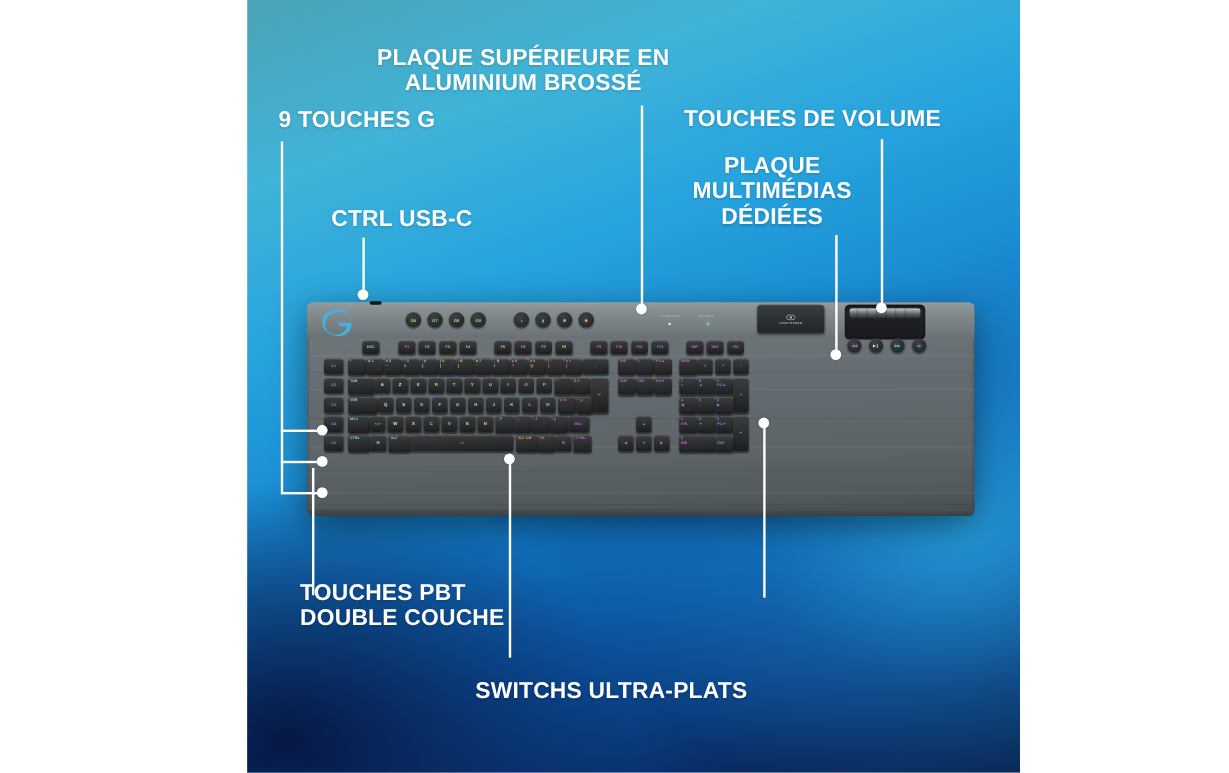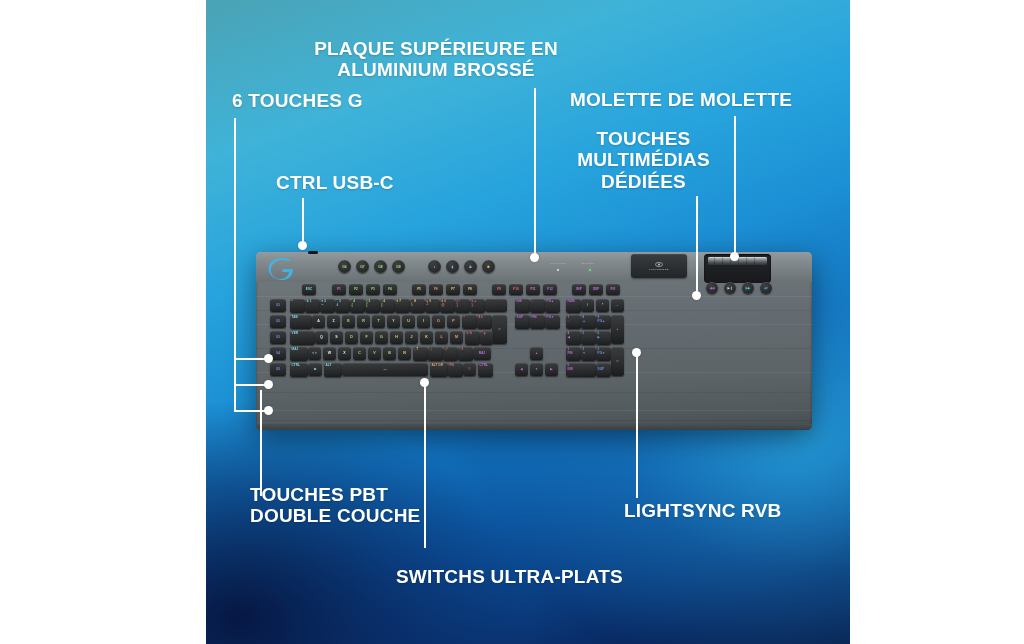--- a/index.html
+++ b/index.html
@@ -520,31 +520,30 @@
           </div>
       </div>
 
       <div class="bottomedge"></div>
       <div style="position:absolute;left:52px;top:-1px;width:10px;height:3px;border-radius:1.5px;background:#14161a;"></div>
     </div>
 
     <div class="callout" style="left:60px;top:38px;width:340px;text-align:center;font-size:19px;">PLAQUE SUPÉRIEURE EN
 ALUMINIUM BROSSÉ</div>
 
-    <div class="callout" style="left:26px;top:90px;font-size:19px;">6 TOUCHES G</div>
-
-    <div class="callout" style="left:364px;top:89px;font-size:19px;">MOLETTE DE MOLETTE</div>
-
-    <div class="callout" style="left:330px;top:128px;width:215px;text-align:center;font-size:19px;">TOUCHES
+    <div class="callout" style="left:26px;top:90px;font-size:19px;">9 TOUCHES G</div>
+
+    <div class="callout" style="left:364px;top:89px;font-size:19px;">TOUCHES DE VOLUME</div>
+
+    <div class="callout" style="left:330px;top:128px;width:215px;text-align:center;font-size:19px;">PLAQUE
 MULTIMÉDIAS
 DÉDIÉES</div>
 
     <div class="callout" style="left:70px;top:172px;font-size:19px;">CTRL USB-C</div>
 
     <div class="callout" style="left:190px;top:566px;font-size:19px;">SWITCHS ULTRA-PLATS</div>
 
     <div class="callout" style="left:44px;top:484px;font-size:19px;">TOUCHES PBT
 DOUBLE COUCHE</div>
 
-    <div class="callout" style="left:418px;top:500px;font-size:19px;">LIGHTSYNC RVB</div>
 
   </div>
 </div>
 
 </body></html>

